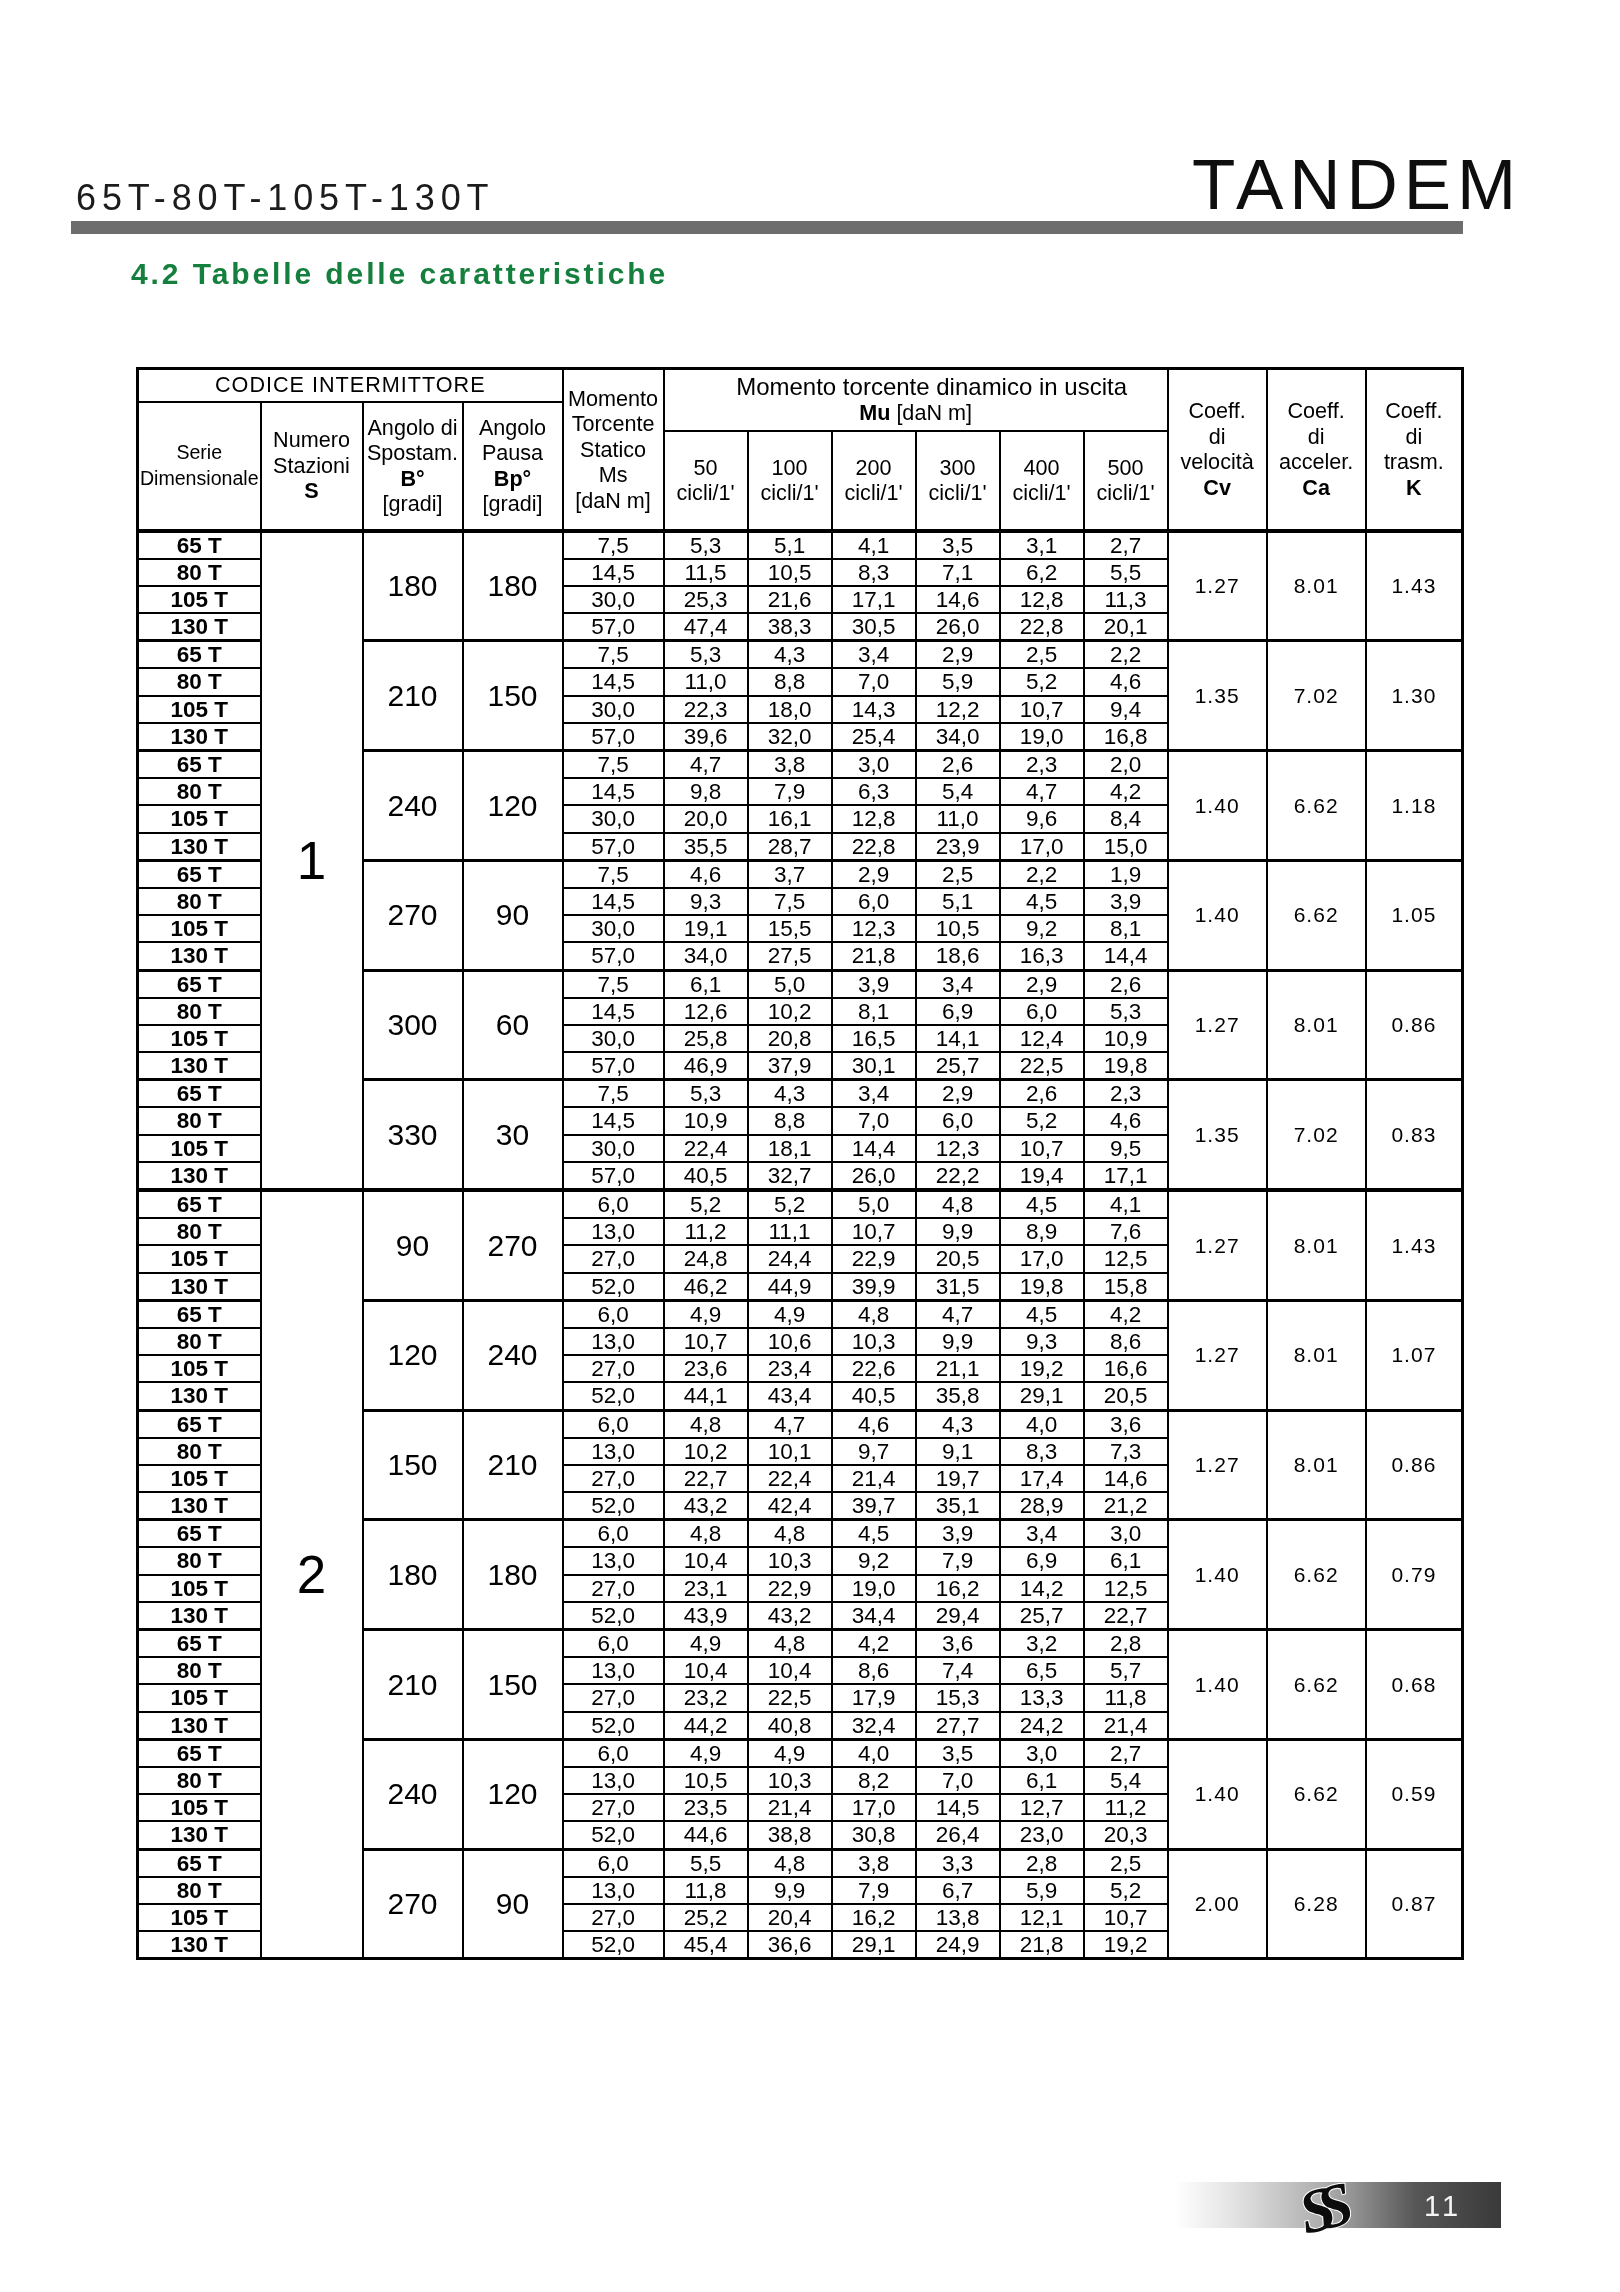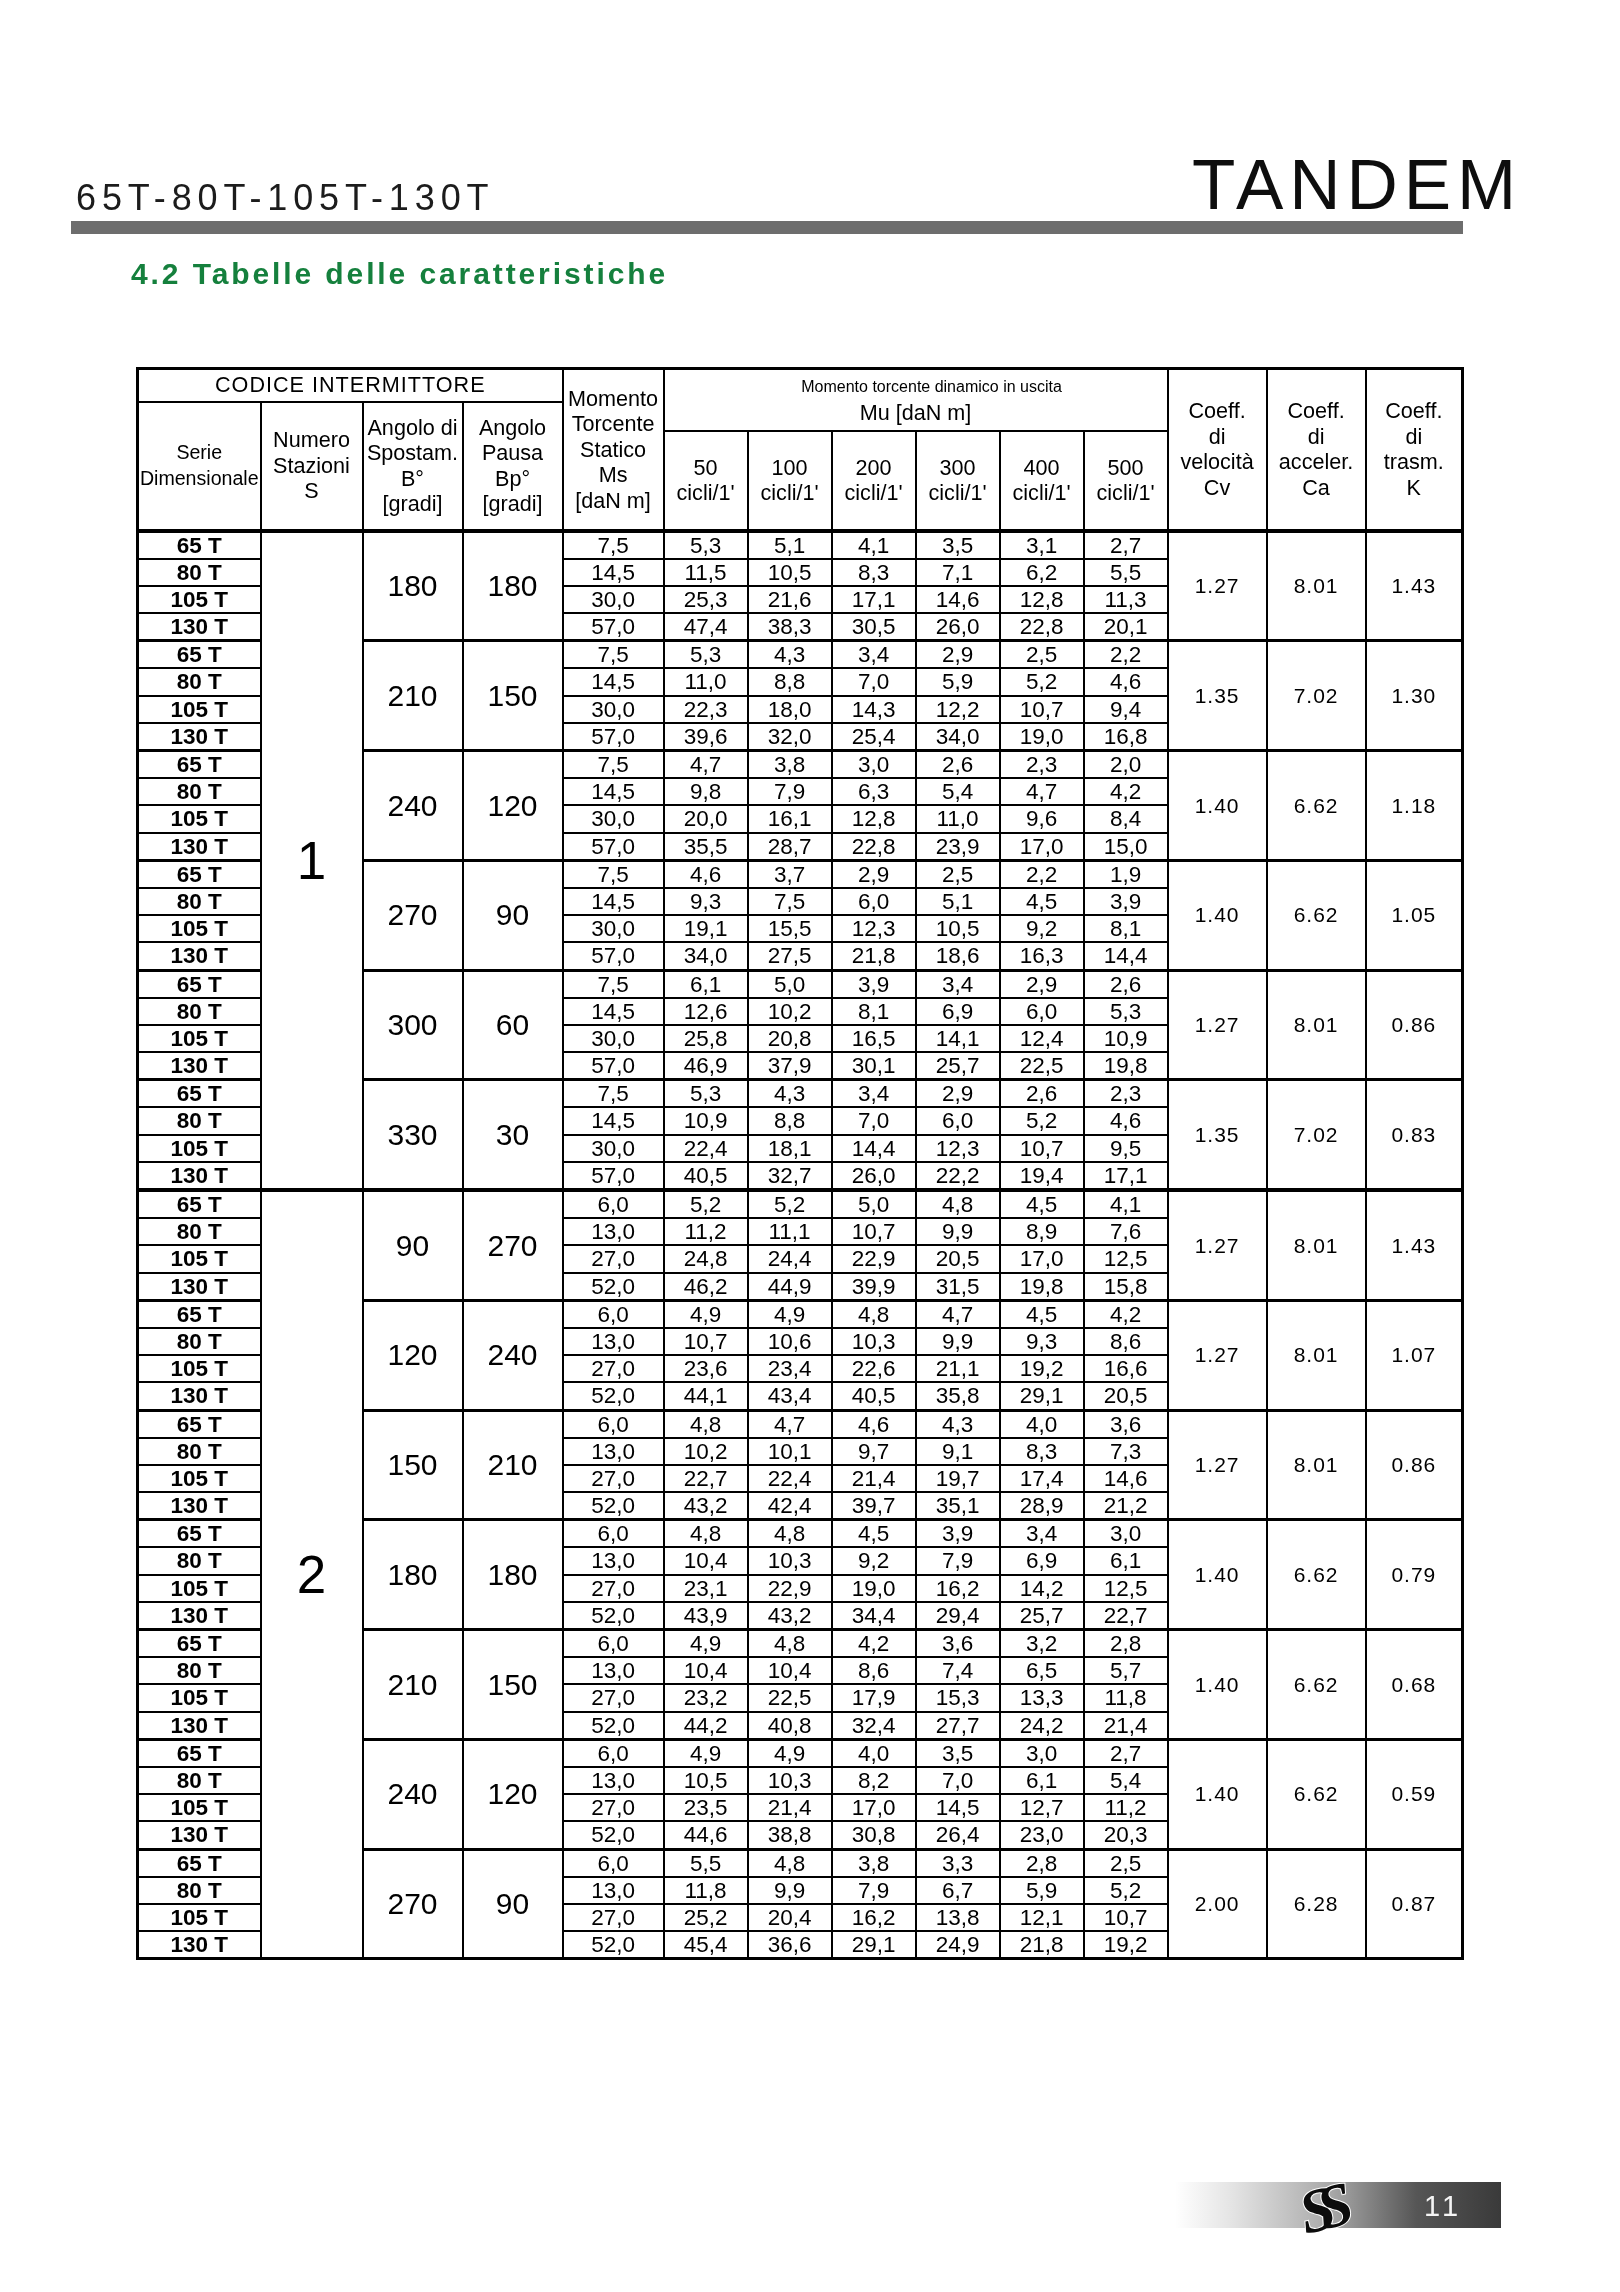--- a/index.html
+++ b/index.html
@@ -36,22 +36,22 @@
     border-collapse:collapse; table-layout:fixed; width:1326px;
     border:3.9px solid #000;
   }
   .spec th, .spec td {
     border:2.9px solid #000; padding:0; text-align:center; vertical-align:middle;
     font-weight:400; line-height:1.12; overflow:hidden;
   }
   .spec thead th { font-size:21.6px; }
   .spec thead .ln { display:block; line-height:25.5px; }
   .th-codice { font-size:23.5px; letter-spacing:1px; }
-  .th-mu-title { font-size:16px;margin-left:32px; }
-  .sym { font-weight:400; }
+  .th-mu-title { font-size:24px;margin-left:32px; }
+  .sym { font-weight:700; }
   .spec tbody tr { height:16px; }
   td.serie { font-weight:700; font-size:22.5px; }
   td.num   { font-size:22.5px; }
   td.ang   { font-size:30px; }
   td.sta   { font-size:53px; }
   td.coef  { font-size:21px; letter-spacing:1px; }
   tr.grp td { border-top-width:3.9px; }
   tr.stagrp td { border-top-width:4.9px; }
 
   

